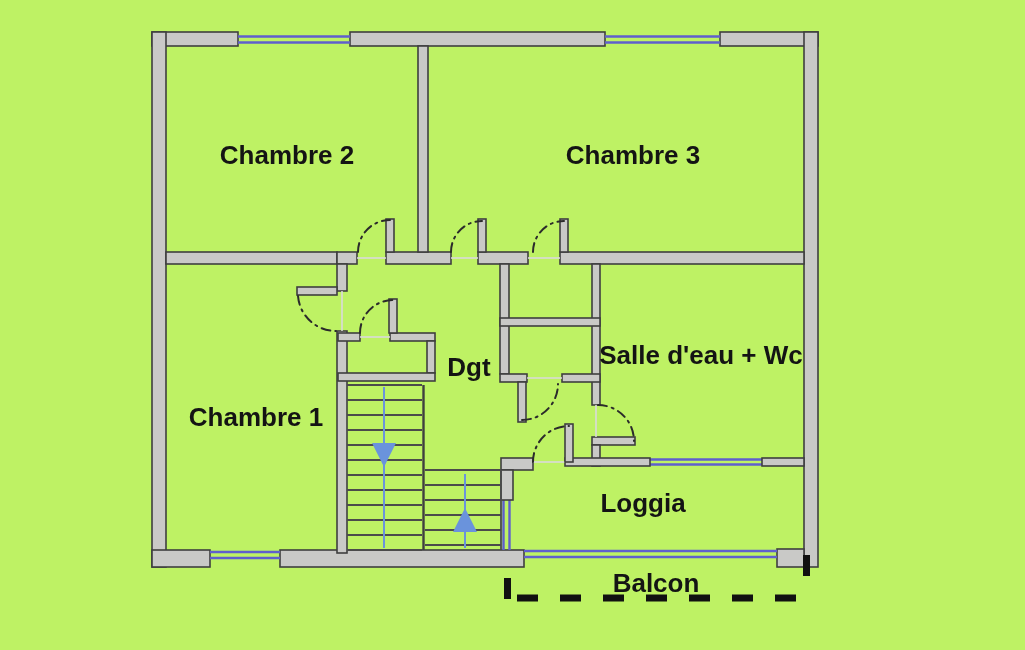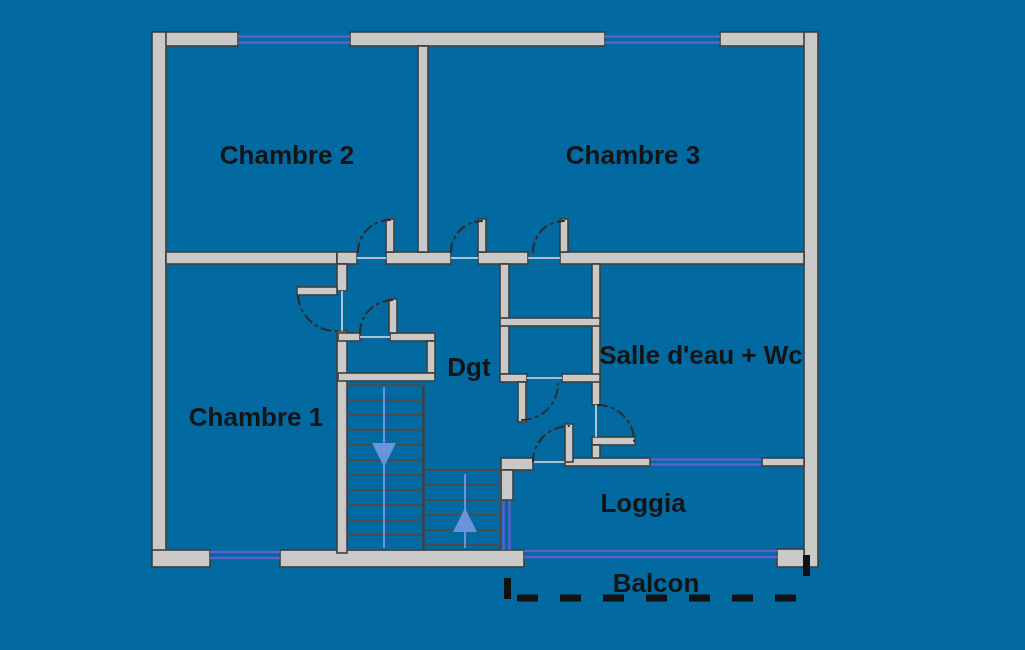--- a/index.html
+++ b/index.html
@@ -1,16 +1,16 @@
 <!DOCTYPE html>
 <html><head>
 <meta charset="utf-8">
 <style>
   html,body{margin:0;padding:0;background:#ffffff;}
-  .canvas{position:relative;width:1025px;height:650px;background:#0369a1;overflow:hidden;
+  .canvas{position:relative;width:1025px;height:650px;background:#bef264;overflow:hidden;
           font-family:"Liberation Sans", sans-serif;}
   svg{display:block;}
   .wall{fill:#c9c9c7;stroke:#3f3f3f;stroke-width:1.6;}
   .leaf{fill:#c9c9c7;stroke:#3f3f3f;stroke-width:1.6;}
   .win{stroke:#5f5fcd;stroke-width:2.4;fill:none;}
   .arc{fill:none;stroke:#2b2b2b;stroke-width:2;stroke-dasharray:9 5 2 5;stroke-linecap:round;}
   .tread{stroke:#4b4b4b;stroke-width:1.8;}
   .edge{stroke:#3f3f3f;stroke-width:2.4;}
   .guide{stroke:#dadada;stroke-width:1.6;}
   .bline{stroke:#6a93dc;stroke-width:2;}

